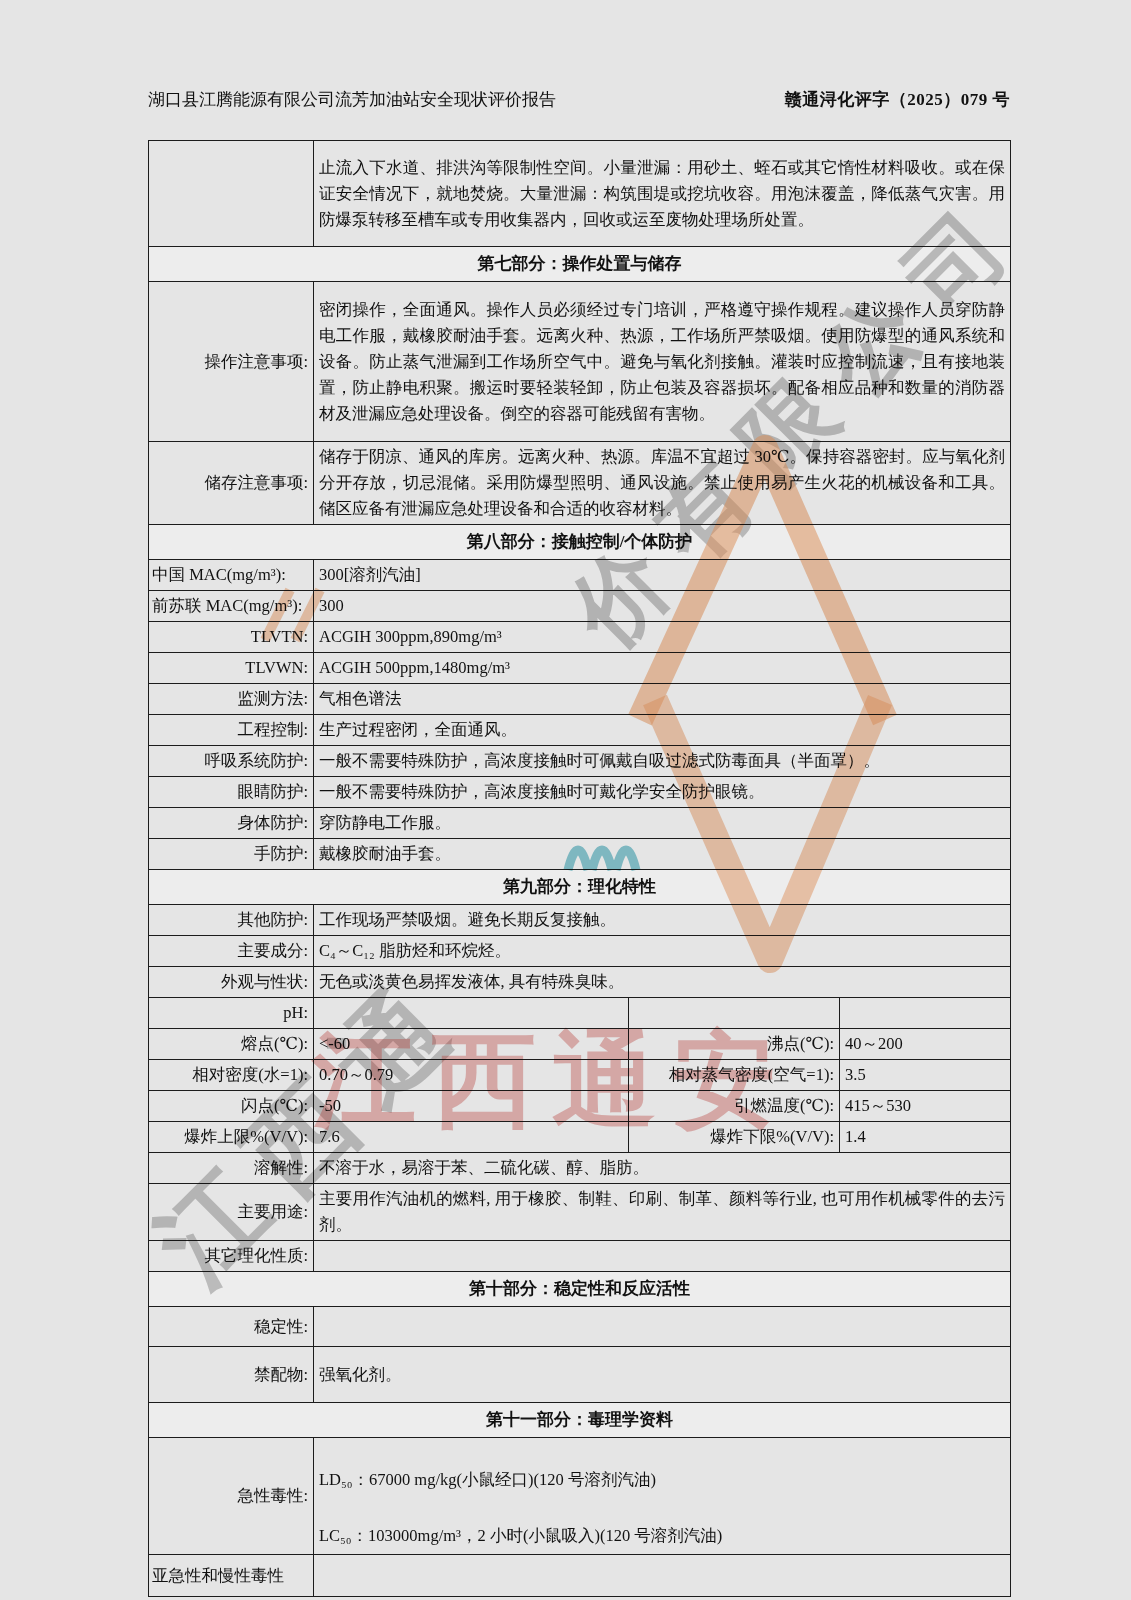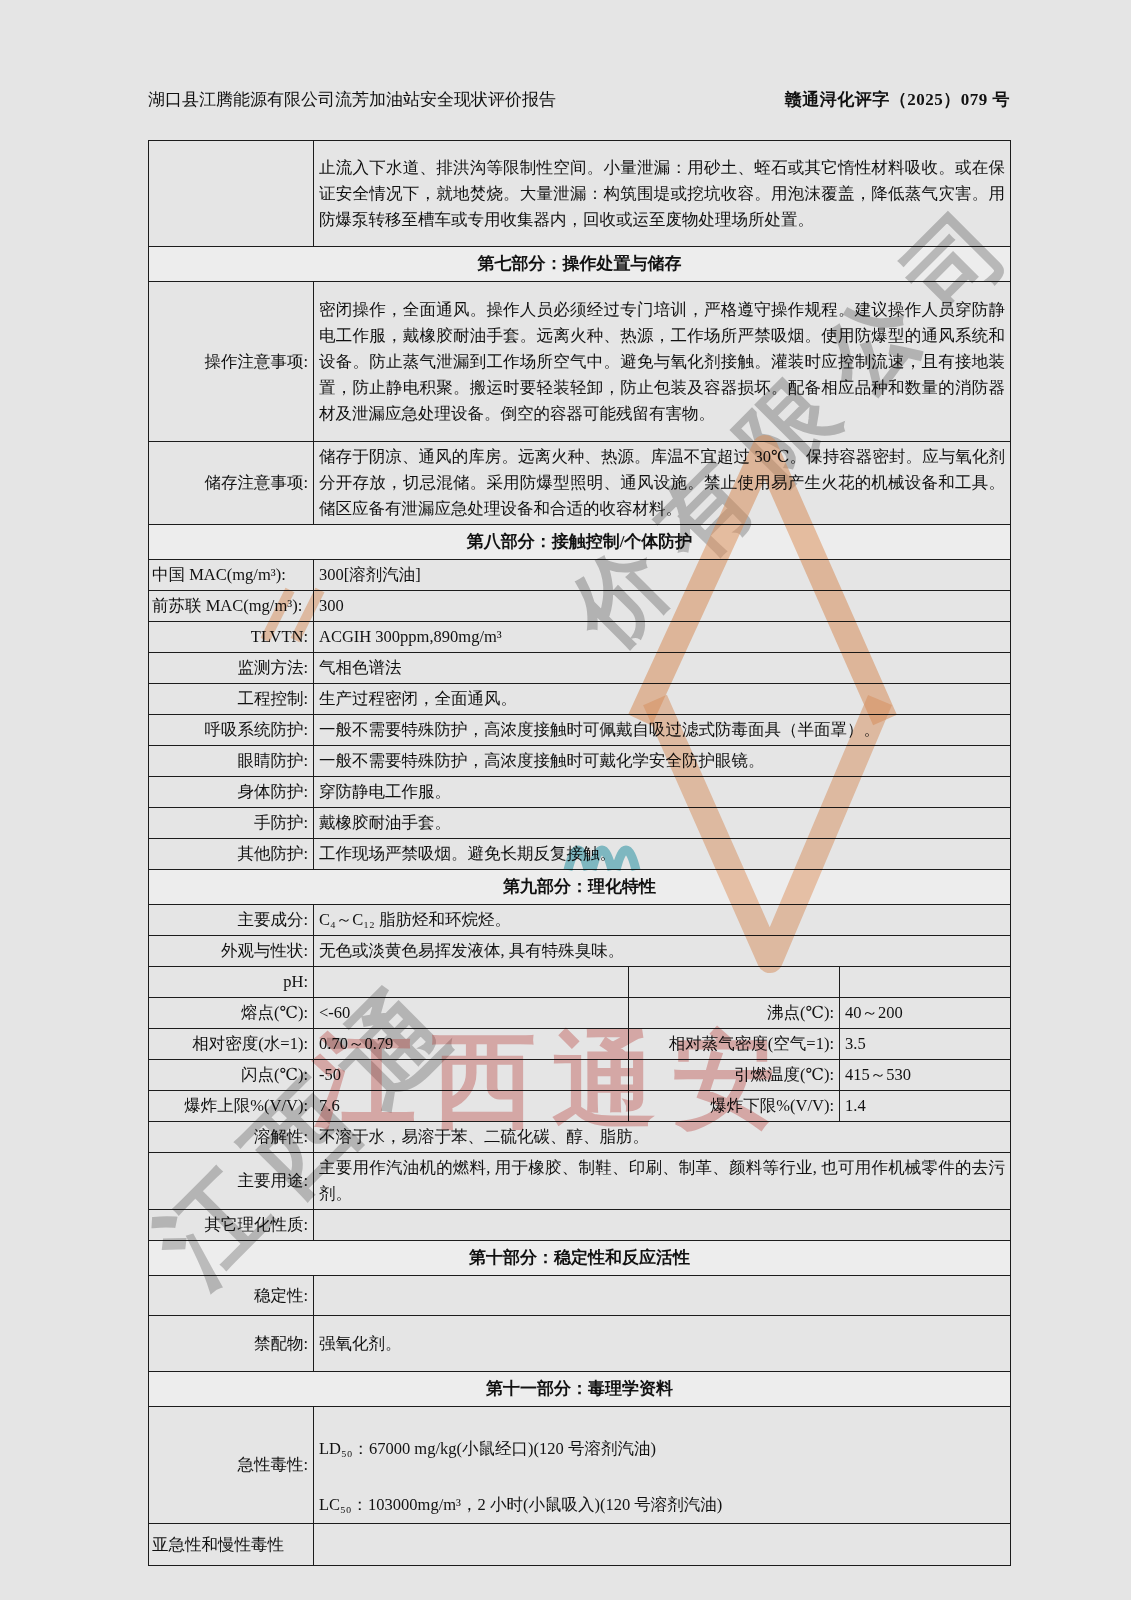--- a/index.html
+++ b/index.html
@@ -119,20 +119,24 @@
         </tr>
         <tr style="height: 31px;">
           <td class="lbl left">前苏联 MAC(mg/m³):</td>
           <td class="val nj" colspan="3">300</td>
         </tr>
         <tr style="height: 31px;">
           <td class="lbl">TLVTN:</td>
           <td class="val nj" colspan="3">ACGIH 300ppm,890mg/m³</td>
         </tr>
         <tr style="height: 31px;">
+          <td class="lbl">TLVWN:</td>
+          <td class="val nj" colspan="3">ACGIH 500ppm,1480mg/m³</td>
+        </tr>
+        <tr style="height: 31px;">
           <td class="lbl">监测方法:</td>
           <td class="val nj" colspan="3">气相色谱法</td>
         </tr>
         <tr style="height: 31px;">
           <td class="lbl">工程控制:</td>
           <td class="val nj" colspan="3">生产过程密闭，全面通风。</td>
         </tr>
         <tr style="height: 31px;">
           <td class="lbl">呼吸系统防护:</td>
           <td class="val nj" colspan="3">一般不需要特殊防护，高浓度接触时可佩戴自吸过滤式防毒面具（半面罩）。</td>
@@ -142,26 +146,26 @@
           <td class="val nj" colspan="3">一般不需要特殊防护，高浓度接触时可戴化学安全防护眼镜。</td>
         </tr>
         <tr style="height: 31px;">
           <td class="lbl">身体防护:</td>
           <td class="val nj" colspan="3">穿防静电工作服。</td>
         </tr>
         <tr style="height: 31px;">
           <td class="lbl">手防护:</td>
           <td class="val nj" colspan="3">戴橡胶耐油手套。</td>
         </tr>
+        <tr>
+          <td class="sec" colspan="4">第九部分：理化特性</td>
+        </tr>
         <tr style="height: 31px;">
           <td class="lbl">其他防护:</td>
           <td class="val nj" colspan="3">工作现场严禁吸烟。避免长期反复接触。</td>
-        </tr>
-        <tr>
-          <td class="sec" colspan="4">第九部分：理化特性</td>
         </tr>
         <tr style="height: 31px;">
           <td class="lbl">主要成分:</td>
           <td class="val nj" colspan="3">C₄～C₁₂ 脂肪烃和环烷烃。</td>
         </tr>
         <tr style="height: 31px;">
           <td class="lbl">外观与性状:</td>
           <td class="val nj" colspan="3">无色或淡黄色易挥发液体, 具有特殊臭味。</td>
         </tr>
         <tr style="height: 31px;">

